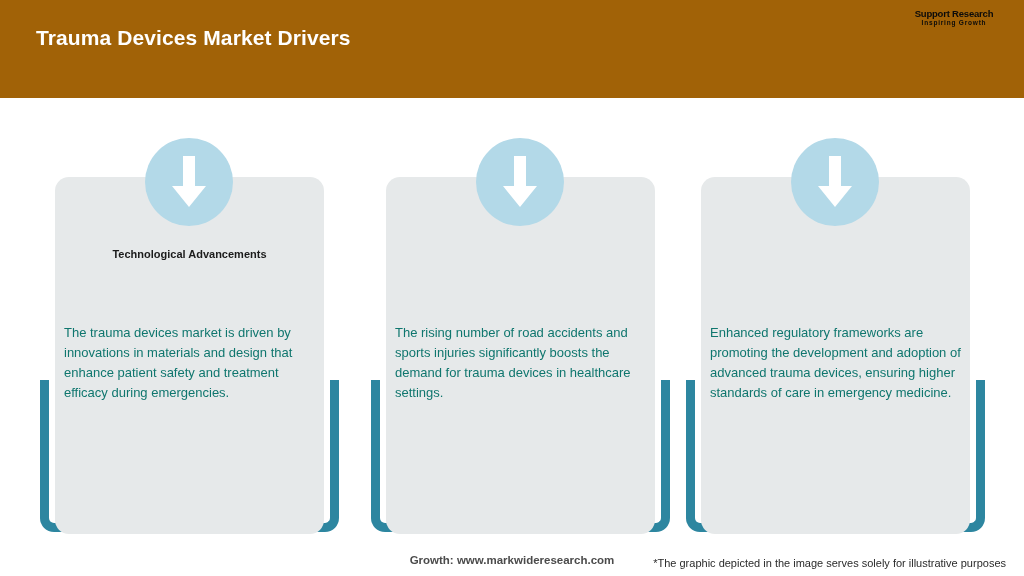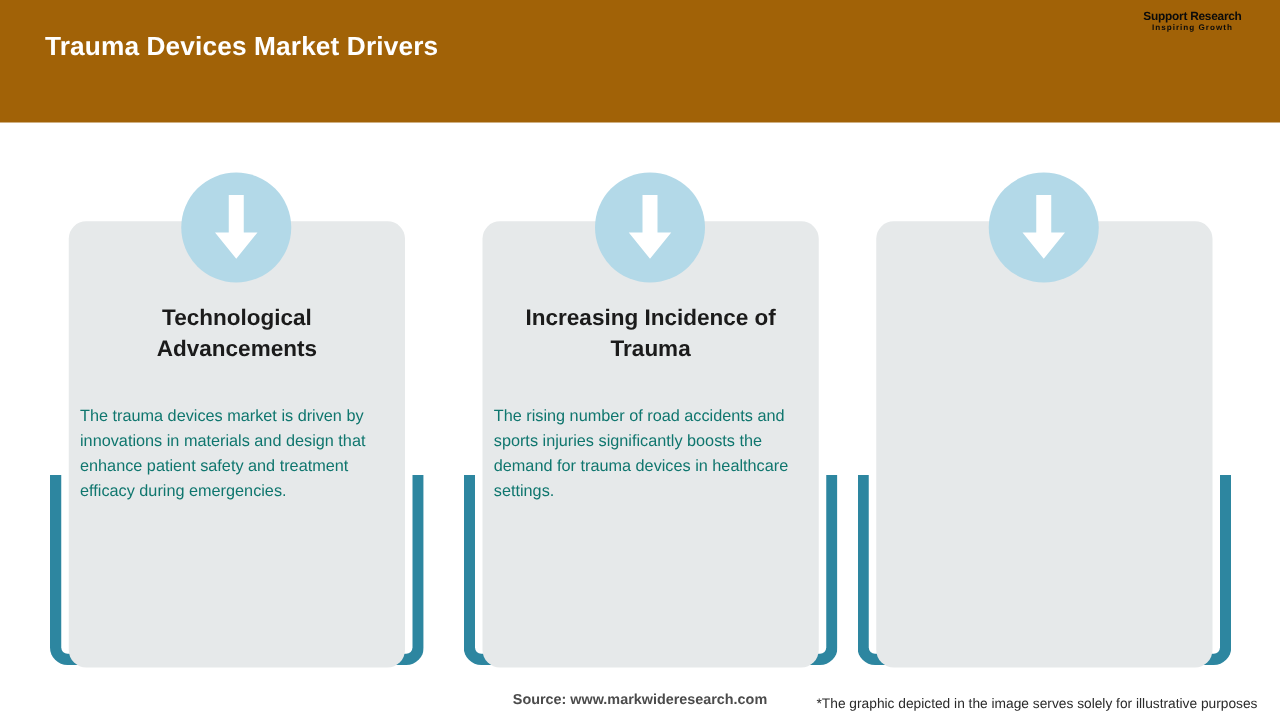--- a/index.html
+++ b/index.html
@@ -127,21 +127,21 @@
     left: 24px;
     top: 16px;
   }
 
   .card-title {
     position: absolute;
     left: 28px;
     top: 144px;
     width: 243px;
     text-align: center;
-    font-size: 18px;
+    font-size: 11px;
     font-weight: bold;
     color: #1b1b1b;
     line-height: 25px;
   }
 
   .card-body {
     position: absolute;
     left: 24px;
     top: 225px;
     width: 256px;
@@ -197,30 +197,30 @@
   </div>
 
   <div class="card-wrap c1">
     <div class="frame"></div>
     <div class="panel"></div>
     <div class="badge">
       <svg width="40" height="56" viewBox="0 0 40 56" aria-hidden="true">
         <path d="M14 2 L26 2 L26 32 L37 32 L20 53 L3 32 L14 32 Z" fill="#ffffff"></path>
       </svg>
     </div>
-    <div class="card-title">Increasing Incidence of Trauma</div>
     <div class="card-body">The rising number of road accidents and sports injuries significantly boosts the demand for trauma devices in healthcare settings.</div>
   </div>
 
   <div class="card-wrap c2">
     <div class="frame"></div>
     <div class="panel"></div>
     <div class="badge">
       <svg width="40" height="56" viewBox="0 0 40 56" aria-hidden="true">
         <path d="M14 2 L26 2 L26 32 L37 32 L20 53 L3 32 L14 32 Z" fill="#ffffff"></path>
       </svg>
     </div>
+    <div class="card-body">Enhanced regulatory frameworks are promoting the development and adoption of advanced trauma devices, ensuring higher standards of care in emergency medicine.</div>
   </div>
 
 </div>
 
-<div class="source">Source: www.markwideresearch.com</div>
+<div class="source">Growth: www.markwideresearch.com</div>
 <div class="disclaimer">*The graphic depicted in the image serves solely for illustrative purposes</div>
 
 </body></html>

